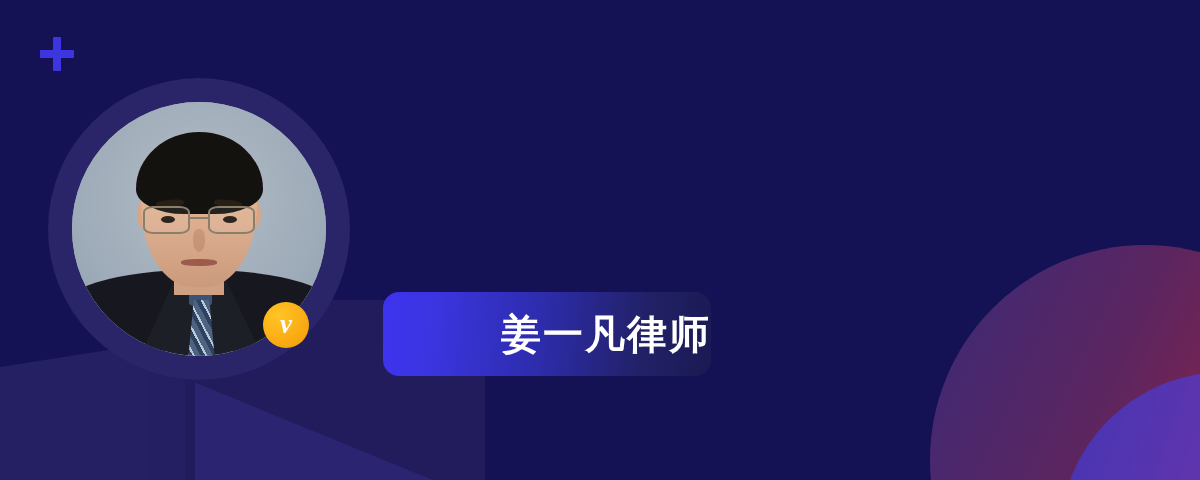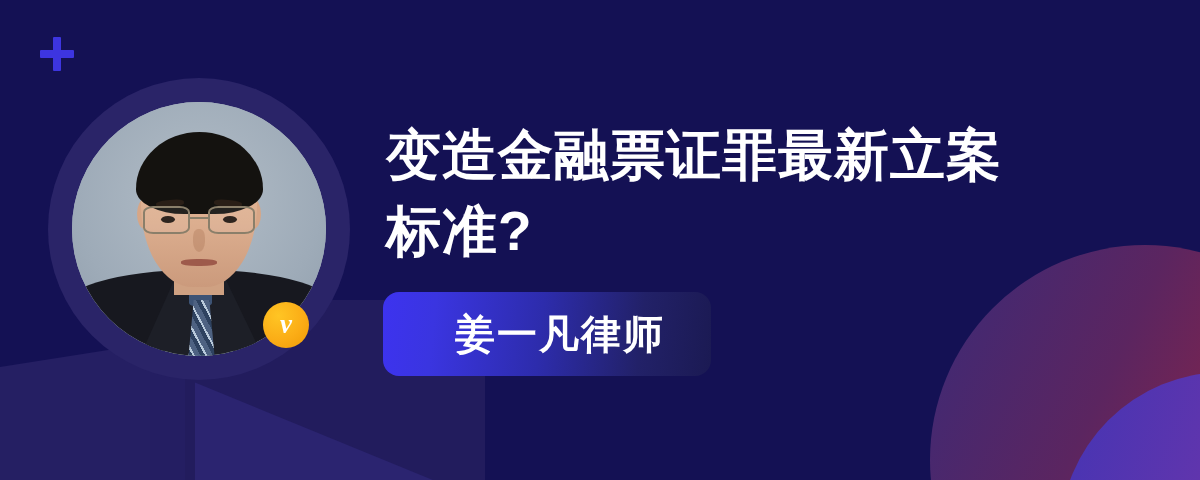--- a/index.html
+++ b/index.html
@@ -332,21 +332,21 @@
     width: 328px;
     height: 84px;
     border: 0;
     border-radius: 16px;
     background: linear-gradient(96deg, #3d33ef 0%, #3a35e0 16%, #2d2cac 48%, #222168 78%, #1b1a53 100%);
     color: #ffffff;
     font-family: "Liberation Sans", "DejaVu Sans", sans-serif;
     font-size: 40px;
     font-weight: bold;
     letter-spacing: 2px;
-    text-align: center;
+    text-align: right;
     padding: 0 0 0 26px;
     box-sizing: border-box;
     cursor: pointer;
   }
 </style>
 </head>
 <body>
 
 <div id="banner">
 
@@ -387,20 +387,16 @@
       </div>
       <div class="ph-nose"></div>
       <div class="ph-mouth"></div>
     </div>
   </div>
 
   <div class="badge">
     <span class="badge-v">v</span>
   </div>
 
-  <div class="content">
-    <h1 class="headline">变造金融票证罪最新立案
-标准?</h1>
-  </div>
 
   <button class="name-btn">姜一凡律师</button>
 
 </div>
 
 </body></html>

